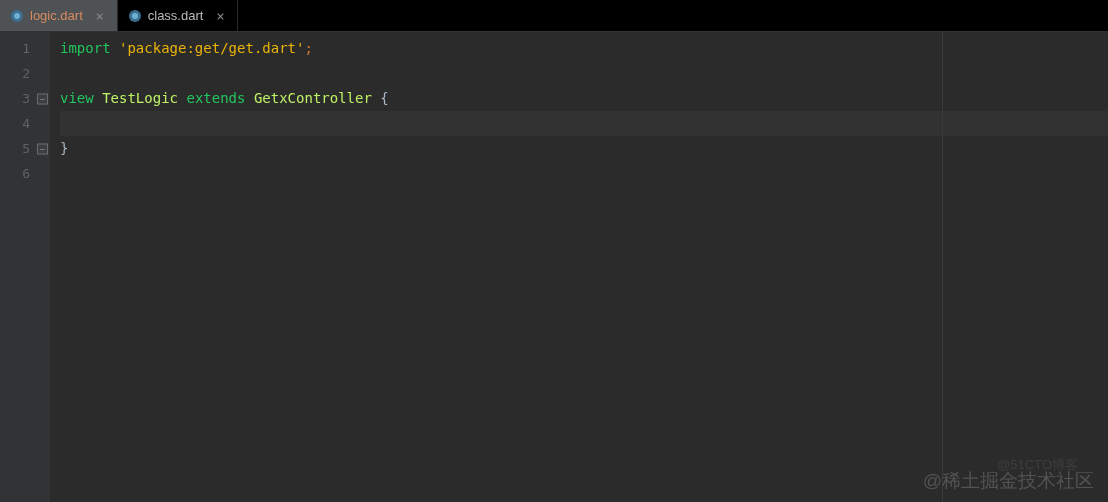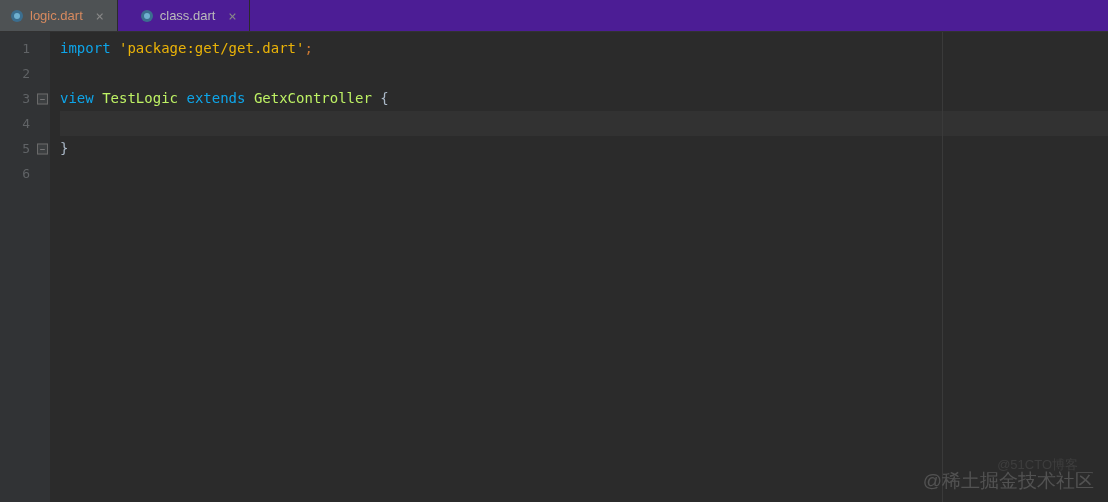--- a/index.html
+++ b/index.html
@@ -7,24 +7,23 @@
       width: 1108px;
       height: 502px;
       background: #2b2b2b;
       font-family: 'Consolas', 'Monaco', monospace;
       font-size: 14px;
       overflow: hidden;
       position: relative;
     }
     .tabs {
       display: flex;
-      background: #4c1d95;
+      background: #000000;
       height: 32px;
       border-bottom: 1px solid #323232;
-      gap: 12px;
     }
     .tab {
       display: flex;
       align-items: center;
       padding: 0 10px;
       height: 100%;
       border-right: 1px solid #2b2b2b;
       gap: 6px;
       cursor: pointer;
     }
@@ -104,21 +103,21 @@
       background: #323232;
     }
     .vline {
       position: absolute;
       right: 165px;
       top: 0;
       bottom: 0;
       width: 1px;
       background: #3a3a3a;
     }
-    .kw { color: #0ea5e9; text-align: right; }
+    .kw { color: #22c55e; text-align: right; }
     .str { color: #eab308; }
     .pn { color: #a9b7c6; }
     .cls { color: #bef264; }
     .semi { color: #cc7832; }
     .watermark {
       position: absolute;
       bottom: 8px;
       right: 14px;
       color: rgba(200,200,200,0.25);
       font-size: 19px;

